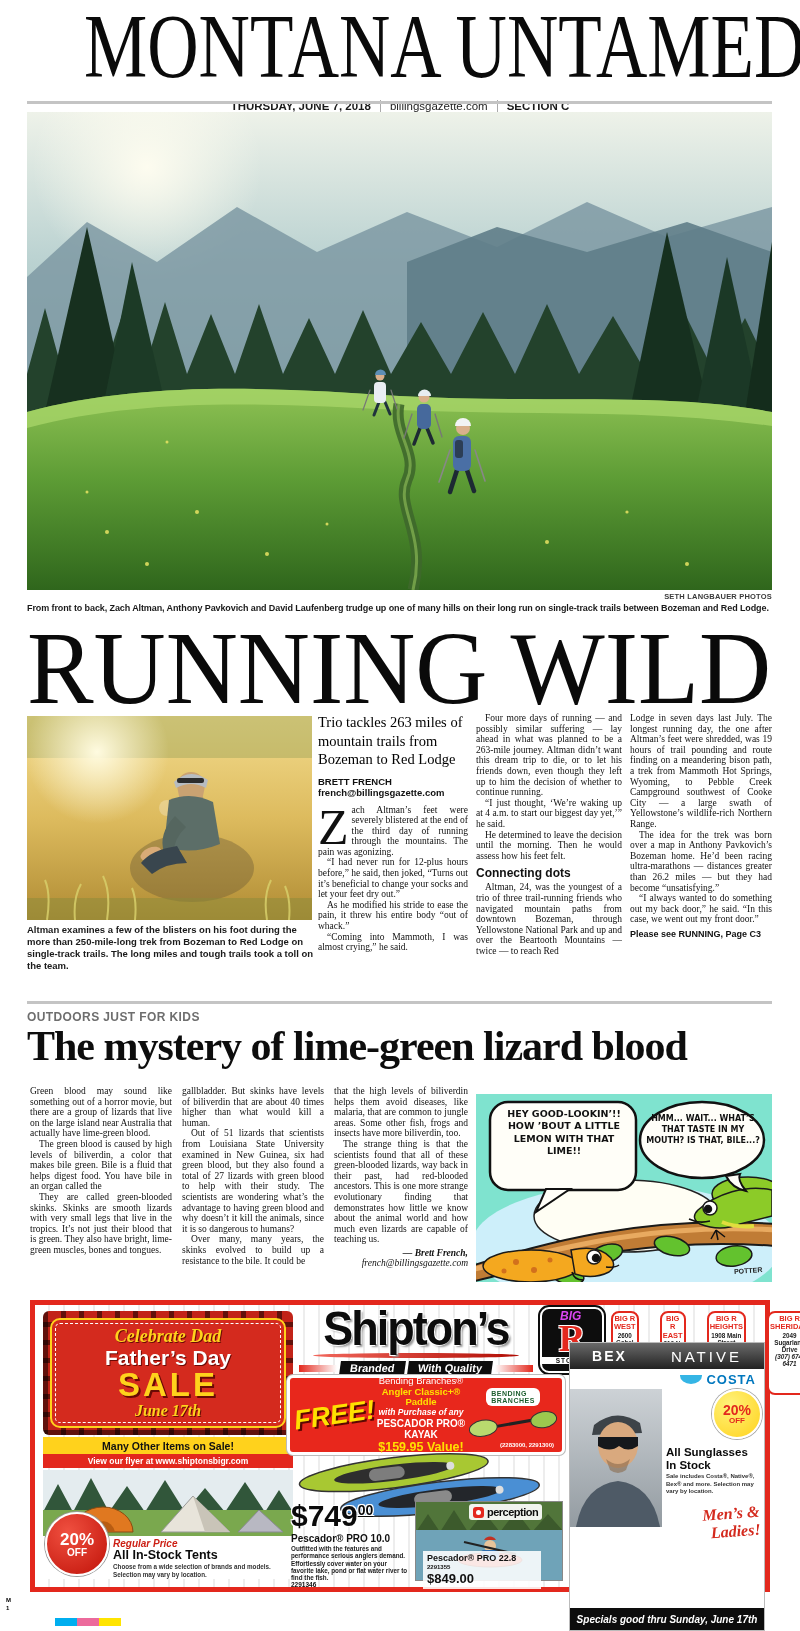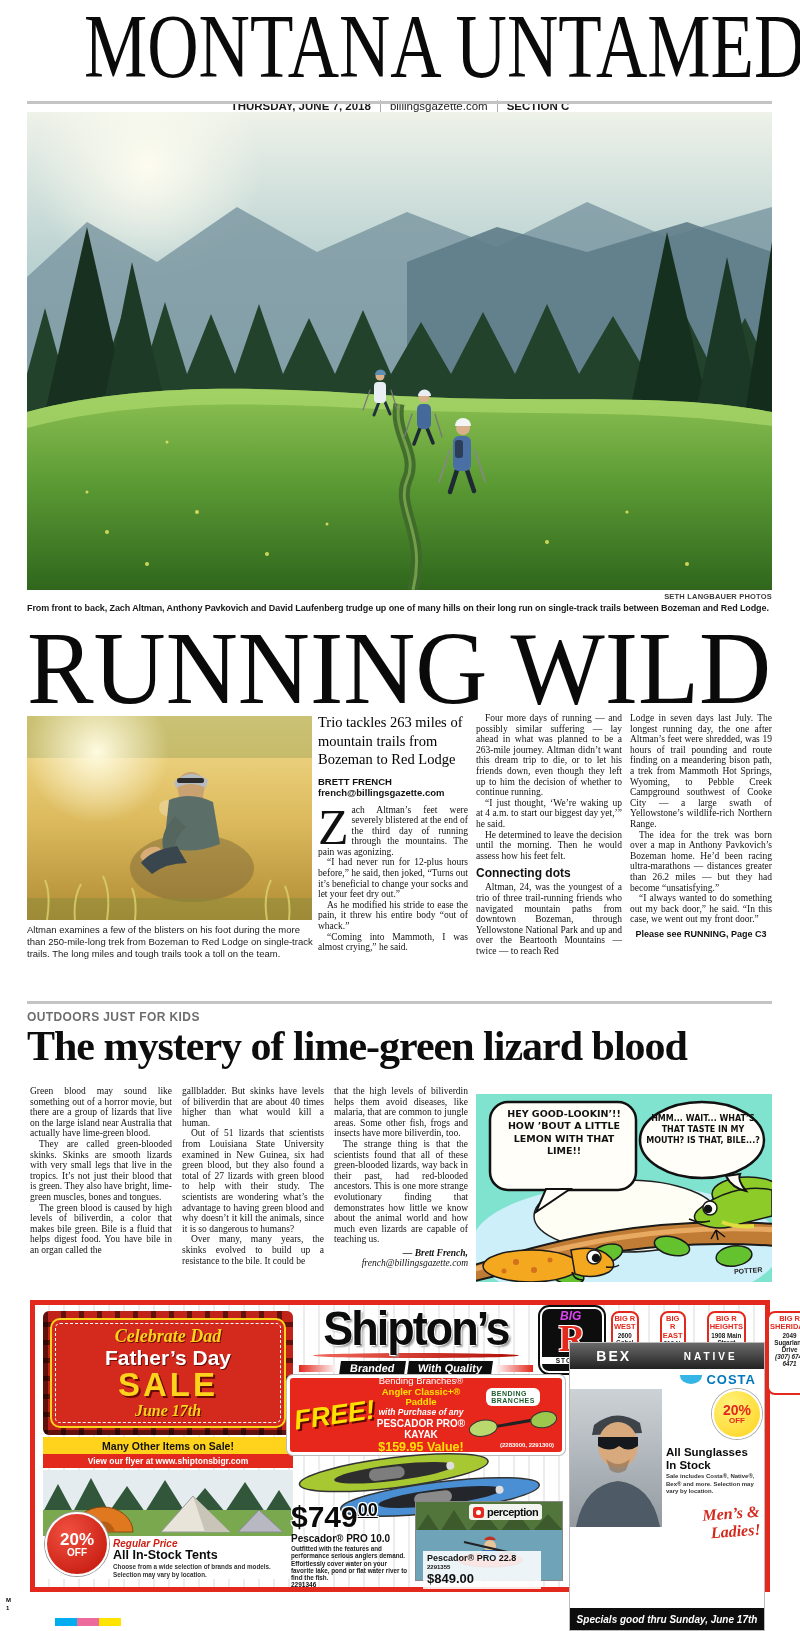--- a/index.html
+++ b/index.html
@@ -18,22 +18,22 @@
 .hero-cap{left:27px;top:603px;width:745px;font-size:9px;line-height:11px;font-weight:700;color:#1a1a1a;letter-spacing:-.1px}
 .wild{left:27px;top:616px;width:745px;font-family:"Liberation Serif",serif;font-size:104px;line-height:1;font-weight:400;white-space:nowrap;transform:scaleX(.96);transform-origin:left center;color:#0a0a0a}
 
 .subhead{font-family:"Liberation Serif",serif;font-size:14.5px;line-height:18.5px;color:#000;margin-bottom:7px}
 .byline{font-size:9.5px;font-weight:700;line-height:11.5px}
 .byline-email{font-size:9.5px;font-weight:700;line-height:11.5px;margin-bottom:6px}
 .bt p{font-family:"Liberation Serif",serif;font-size:9.5px;line-height:10.6px;text-align:justify;color:#101010}
 .bt p.ind{text-indent:9px}
 .dc{float:left;font-family:"Liberation Serif",serif;font-size:50px;line-height:40px;padding:2px 3px 0 0;font-weight:400}
 .colsub{font-size:12px;font-weight:700;margin:5px 0 2px;font-family:"Liberation Sans",sans-serif}
-.cont{margin-top:4px;text-align:center;font-size:9px;font-weight:700}
-.pcap{font-size:9.5px;line-height:12px;font-weight:400;color:#1a1a1a}
+.cont{margin-top:4px;text-align:left;font-size:9px;font-weight:700}
+.pcap{font-size:9.5px;line-height:12px;font-weight:700;color:#1a1a1a}
 .photo2{left:27px;top:716px;width:285px;height:204px;overflow:hidden}
 
 .kicker{left:27px;top:1010px;font-size:12px;font-weight:700;color:#6e6e6e;letter-spacing:.4px}
 .khead{left:27px;top:1024px;width:745px;font-family:"Liberation Serif",serif;font-weight:700;font-size:42px;line-height:1.05;letter-spacing:-1px;white-space:nowrap;color:#0d0d0d}
 .attr1{font-family:"Liberation Serif",serif;font-style:italic;font-weight:700;font-size:9.5px;text-align:right;margin-top:3px}
 .attr2{font-family:"Liberation Serif",serif;font-style:italic;font-size:9.5px;text-align:right}
 
 .comic{left:476px;top:1094px;width:296px;height:188px}
 .bub{position:absolute;font-family:"DejaVu Sans",sans-serif;font-weight:700;text-align:center;color:#111}
 .bubL{left:22px;top:14px;width:132px;font-size:9.5px;line-height:1.3}
@@ -80,34 +80,34 @@
 .ptxt .w2{color:#fff;font-style:italic;font-weight:700;font-size:8.5px}
 .ptxt .w3{color:#fff;font-weight:700;font-size:10px}
 .ptxt .y2{color:#ffe000;font-weight:700;font-size:12.5px}
 .plogo{flex:1;display:flex;flex-direction:column;align-items:center}
 .bblogo{background:#fff;border-radius:6px;padding:2px 5px;text-align:left;line-height:1}
 .bblogo .l1,.bblogo .l2{font-size:7px;font-weight:700;color:#1c5e2e;letter-spacing:.5px}
 .skus{position:absolute;right:8px;bottom:4px;color:#fff;font-size:6px;font-weight:700}
 .kayaks{left:255px;top:140px;width:270px;height:72px}
 .river{left:380px;top:196px;width:148px;height:80px;overflow:hidden;border:1px solid #888}
 .price1{left:256px;top:196px;font-size:30px;font-weight:700;color:#0a0a0a;line-height:1;text-shadow:-1px -1px 0 #fff,1px -1px 0 #fff,-1px 1px 0 #fff,1px 1px 0 #fff}
-.price1 sup{font-size:18px;text-decoration:underline}
+.price1 sup{font-size:14px;text-decoration:underline}
 .model1{left:256px;top:228px;font-size:10px;font-weight:700}
 .desc{left:256px;top:240px;width:118px;font-size:6.3px;line-height:7.3px;font-weight:600;color:#222}
 .sku1{left:256px;top:276px;font-size:6.5px;font-weight:700}
 .pro12{left:388px;top:246px;width:118px;background:rgba(255,255,255,.88);padding:2px 4px;line-height:1.2}
 .pro12 .m{font-size:9px;font-weight:700}.pro12 .k{font-size:6px;font-weight:700}.pro12 .p{font-size:13px;font-weight:700}
 .percep{left:434px;top:199px;display:flex;align-items:center;gap:3px;background:rgba(255,255,255,.92);padding:2px 4px;border-radius:3px}
 .percep .dot{width:11px;height:11px;border-radius:3px;background:#e3281d;position:relative}
 .percep .dot::after{content:"";position:absolute;left:3px;top:3px;width:5px;height:5px;border-radius:50%;background:#fff}
 .percep .t{font-size:11px;font-weight:700;letter-spacing:-.5px;color:#0d0d0d}
 .sun{left:534px;top:37px;width:196px;height:289px;background:#fff;border:1px solid #bbb}
 .sun-head{height:26px;background:linear-gradient(#6a6a6a,#222);display:flex;align-items:center;justify-content:space-around;color:#fff}
 .sun-head .b1{font-weight:700;font-size:14px;letter-spacing:2px}
-.sun-head .b2{font-weight:700;font-size:10px;letter-spacing:3px}
+.sun-head .b2{font-weight:400;font-size:15px;letter-spacing:3px}
 .costa-strip{height:20px;display:flex;align-items:center;justify-content:flex-end;padding-right:8px;background:#fff;gap:4px}
 .costa{color:#0077be;font-weight:700;font-size:13px;letter-spacing:1px}
 .wave{width:22px;height:9px;background:#35b5e5;border-radius:0 0 12px 12px/0 0 9px 9px}
 .sun-body{display:flex;height:138px}
 .manphoto{width:92px;height:100%;background:linear-gradient(#cdd2d6,#939ba1);overflow:hidden}
 .sun-right{flex:1;padding:3px 4px;position:relative}
 .ycirc{position:absolute;right:2px;top:0;width:50px;height:50px;border-radius:50%;background:radial-gradient(circle at 35% 30%,#fff27a,#ffd21c);border:2px solid #fff;box-shadow:0 0 0 1px #aaa;display:flex;flex-direction:column;align-items:center;justify-content:center;line-height:1}
 .ycirc .p{color:#e3281d;font-size:14px;font-weight:700}.ycirc .o{color:#e3281d;font-size:8px;font-weight:700}
 .stitle{margin-top:54px;font-size:11.5px;font-weight:700;line-height:1.1;color:#0a0a0a}
 .snote{font-size:6px;font-weight:700;color:#333;line-height:1.25;margin-top:2px}
@@ -271,22 +271,22 @@
     <p class="ind">“I always wanted to do something out my back door,” he said. “In this case, we went out my front door.”</p>
     <div class="cont">Please see RUNNING, Page C3</div>
   </div>
 
   <div class="abs rule" style="left:27px;top:1001px;width:745px"></div>
   <div class="abs kicker">OUTDOORS JUST FOR KIDS</div>
   <h2 class="abs khead">The mystery of lime-green lizard blood</h2>
 
   <div class="abs bt" style="left:30px;top:1086px;width:142px;height:202px;overflow:hidden">
     <p>Green blood may sound like something out of a horror movie, but there are a group of lizards that live on the large island near Australia that actually have lime-green blood.</p>
+    <p class="ind">The green blood is caused by high levels of biliverdin, a color that makes bile green. Bile is a fluid that helps digest food. You have bile in an organ called the</p>
     <p class="ind">They are called green-blooded skinks. Skinks are smooth lizards with very small legs that live in the tropics. It’s not just their blood that is green. They also have bright, lime-green muscles, bones and tongues.</p>
-    <p class="ind">The green blood is caused by high levels of biliverdin, a color that makes bile green. Bile is a fluid that helps digest food. You have bile in an organ called the</p>
   </div>
   <div class="abs bt" style="left:182px;top:1086px;width:142px;height:202px;overflow:hidden">
     <p>gallbladder. But skinks have levels of biliverdin that are about 40 times higher than what would kill a human.</p>
     <p class="ind">Out of 51 lizards that scientists from Louisiana State University examined in New Guinea, six had green blood, but they also found a total of 27 lizards with green blood to help with their study. The scientists are wondering what’s the advantage to having green blood and why doesn’t it kill the animals, since it is so dangerous to humans?</p>
     <p class="ind">Over many, many years, the skinks evolved to build up a resistance to the bile. It could be</p>
   </div>
   <div class="abs bt" style="left:334px;top:1086px;width:134px;height:202px;overflow:hidden">
     <p>that the high levels of biliverdin helps them avoid diseases, like malaria, that are common to jungle areas. Some other fish, frogs and insects have more biliverdin, too.</p>
     <p class="ind">The strange thing is that the scientists found that all of these green-blooded lizards, way back in their past, had red-blooded ancestors. This is one more strange evolutionary finding that demonstrates how little we know about the animal world and how much even lizards are capable of teaching us.</p>
     <div class="attr1">— Brett French,</div>

